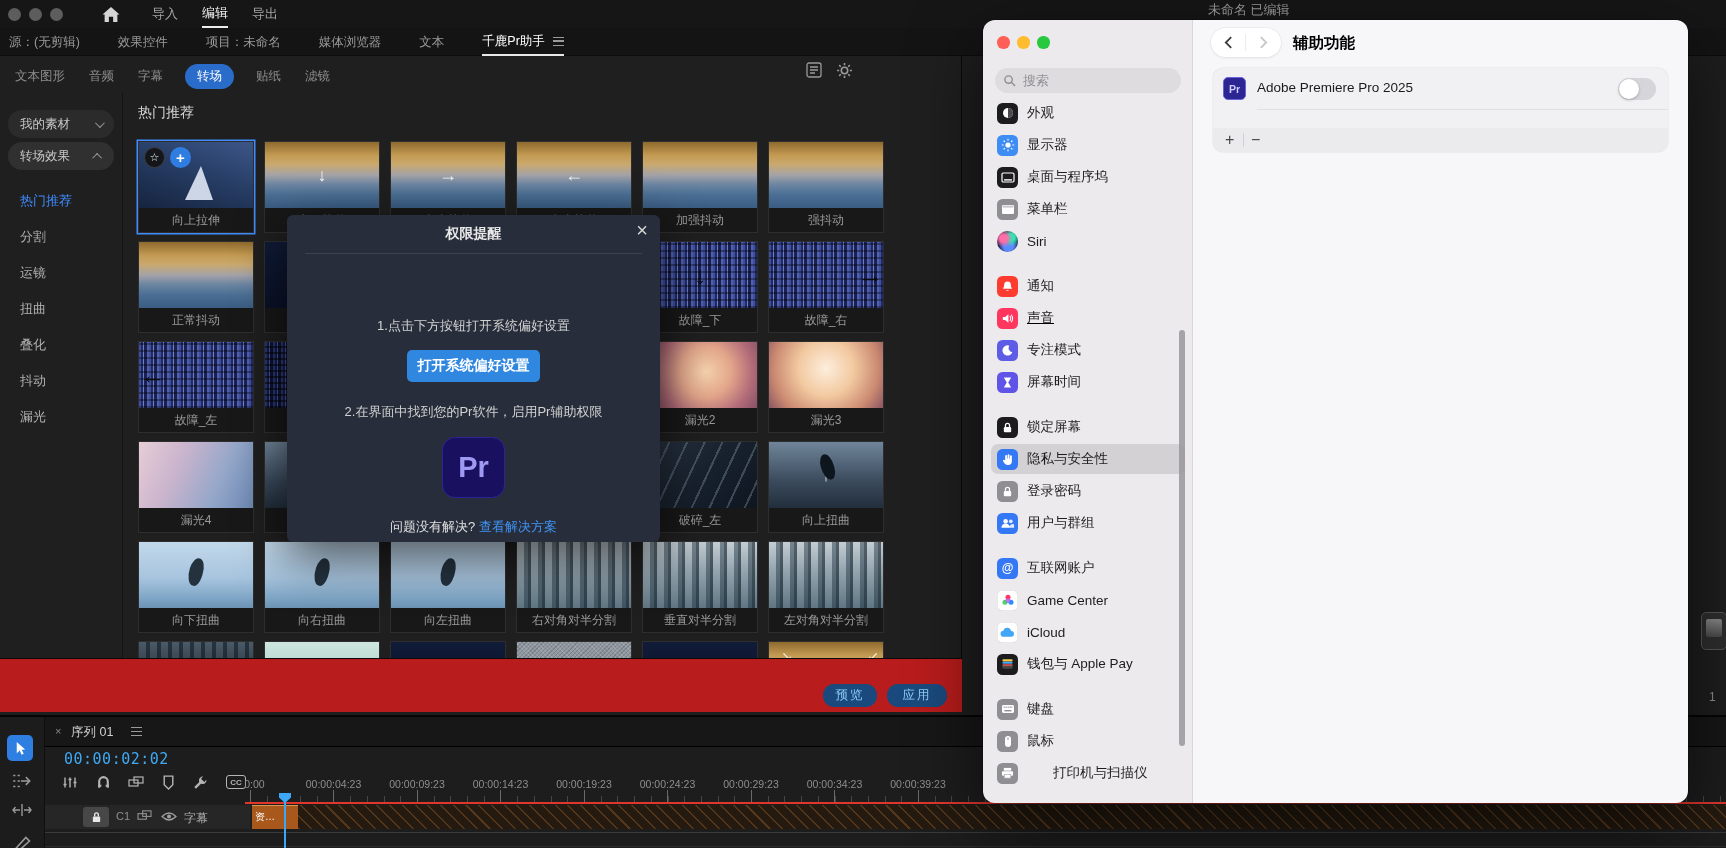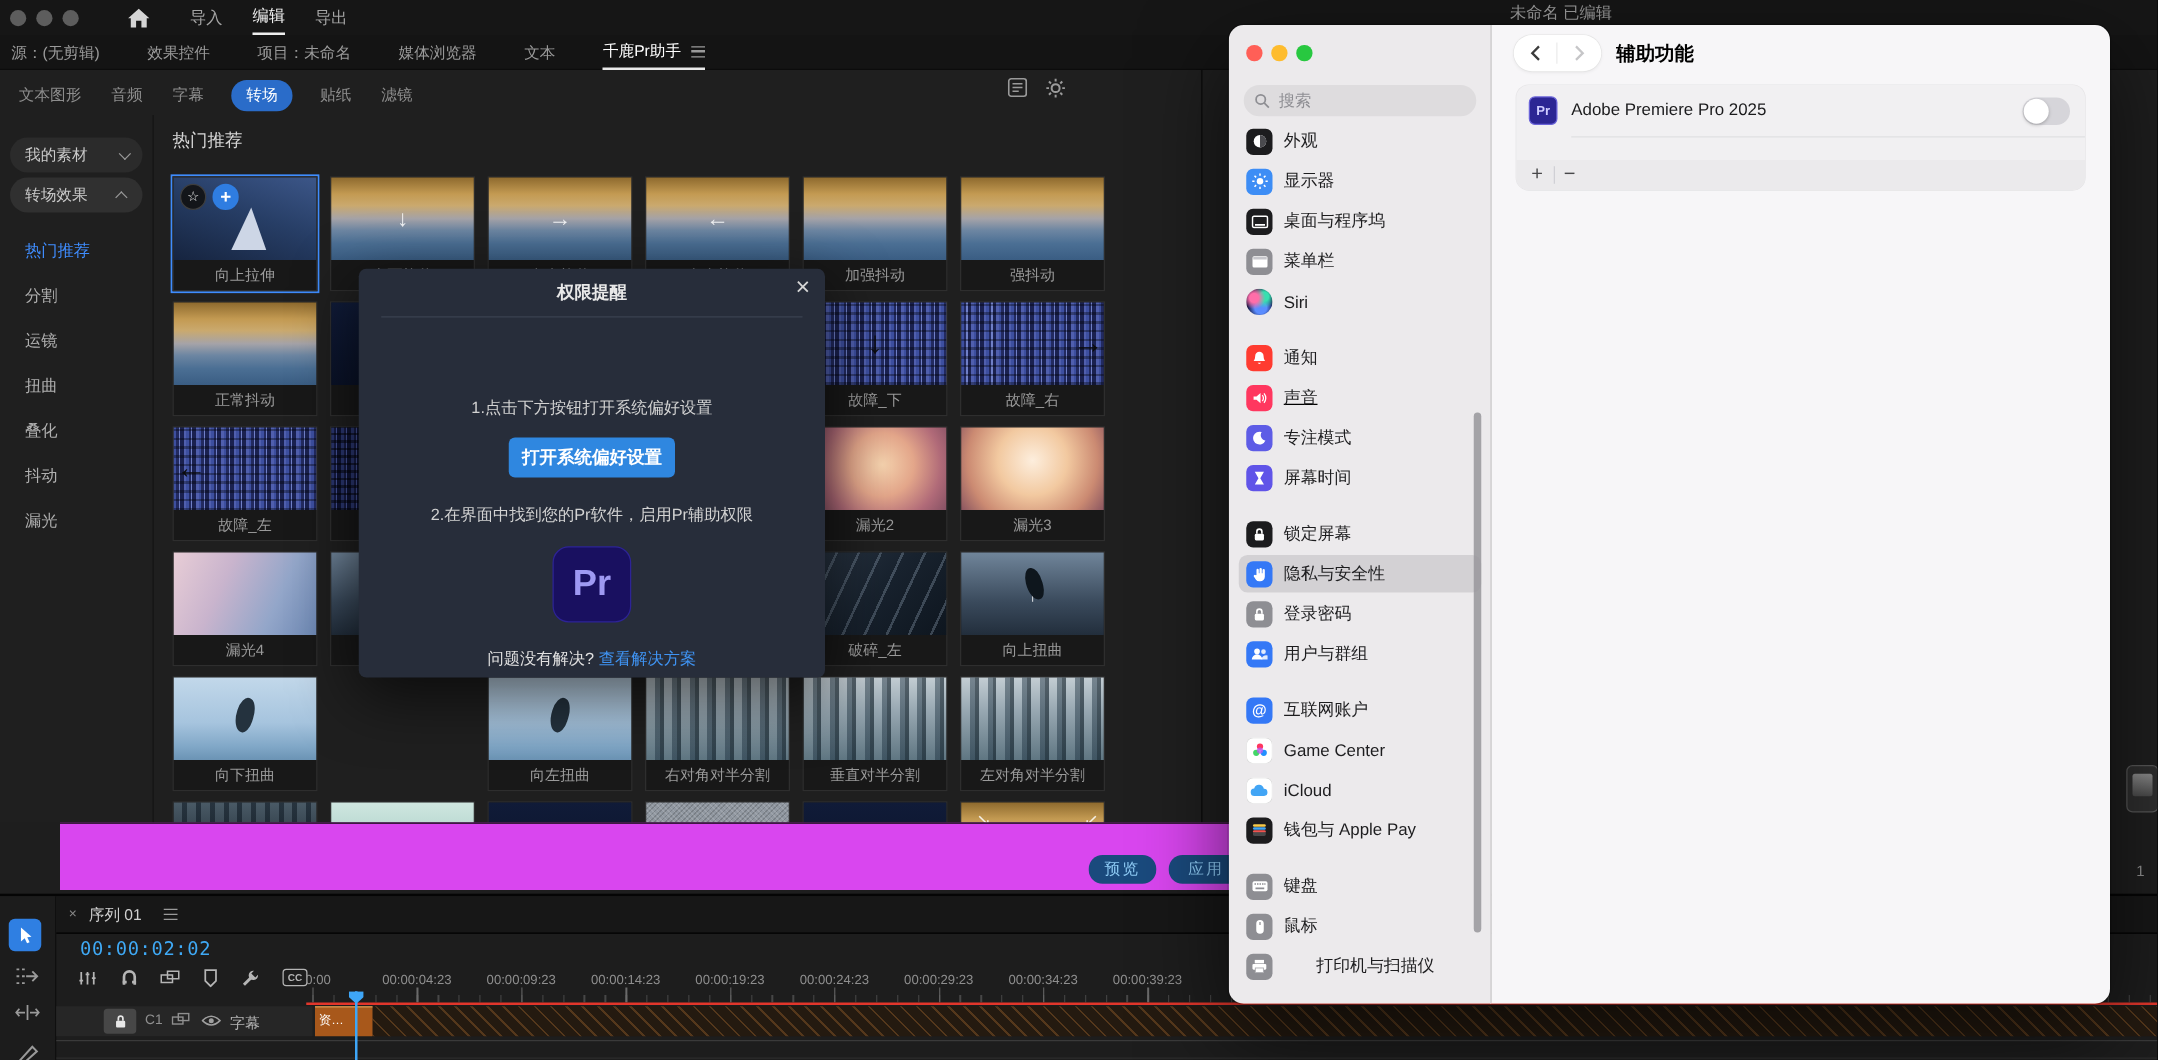--- a/index.html
+++ b/index.html
@@ -70,21 +70,21 @@
   .sty-dancer-dark:after{content:'';position:absolute;left:52px;top:12px;width:13px;height:26px;background:#0e161d;border-radius:45% 55% 40% 60%;transform:rotate(-14deg);}
   .sty-city{background:repeating-linear-gradient(90deg,rgba(25,45,60,0) 0 7px,rgba(25,45,60,.45) 7px 11px,rgba(10,25,35,.6) 11px 14px),linear-gradient(180deg,#c3cdd3 0%,#98a8b2 40%,#5f7682 100%);}
   .sty-city-dark{background:repeating-linear-gradient(90deg,rgba(10,20,30,0) 0 7px,rgba(10,20,30,.55) 7px 11px),linear-gradient(180deg,#4a5a66,#1e2a34 70%);}
   .sty-shatter{background:repeating-linear-gradient(115deg,transparent 0 7px,rgba(170,190,210,.28) 7px 9px,transparent 9px 16px),linear-gradient(135deg,#2a3644 0%,#18222e 50%,#0e161f 100%);}
   .sty-teal{background:linear-gradient(180deg,#cfe6e0,#a8cfc6 60%,#8fbdb4);}
   .sty-navy{background:linear-gradient(180deg,#101b38,#0a1228);}
   .sty-noise{background:repeating-linear-gradient(45deg,rgba(255,255,255,.13) 0 1px,transparent 1px 3px),repeating-linear-gradient(-45deg,rgba(0,0,0,.16) 0 1px,transparent 1px 3px),#9097a0;}
   .sty-dark{background:#121821;}
 
   
-  #panel-footer{position:absolute;left:0;top:658px;width:962px;height:54px;background:#d946ef;border-top:1px solid #0b0b0b;margin-left:48px;}
+  #panel-footer{position:absolute;left:0;top:658px;width:962px;height:54px;background:#b91c1c;border-top:1px solid #0b0b0b;}
   .pf-btn{position:absolute;top:25px;height:23px;border-radius:11px;background:#1a4a7d;color:#8ecbf5;font-size:12.5px;display:flex;align-items:center;justify-content:center;letter-spacing:2px;}
 
   
   #dialog{position:absolute;left:287px;top:215px;width:373px;height:327px;background:#272d3a;border-radius:6px;z-index:40;box-shadow:0 14px 50px rgba(0,0,0,.65);}
   #dlg-title{position:absolute;left:0;right:0;top:10px;text-align:center;font-size:14px;font-weight:bold;color:#e8e8e8;}
   #dlg-close{position:absolute;right:12px;top:4px;font-size:20px;color:#d6d6d6;}
   #dlg-div{position:absolute;left:18px;right:18px;top:38px;height:1px;background:#3b4250;}
   #dlg-heading{position:absolute;left:0;right:0;top:58px;text-align:center;font-size:17px;font-weight:bold;color:#f2f2f2;}
   .dlg-step{position:absolute;left:0;right:0;text-align:center;font-size:13px;color:#d2d2d2;}
   #dlg-btn{position:absolute;left:120px;top:135px;width:133px;height:32px;border-radius:5px;background:#2f87e0;color:#fff;font-size:14px;font-weight:bold;display:flex;align-items:center;justify-content:center;}
@@ -350,20 +350,24 @@
             <div class="arrow">↑</div>
           </div>
           <div class="clabel">向上扭曲</div>
         </div>
         <div class="card" style="left: 16px; top: 449px;">
           <div class="thumb sty-dancer">
             <div class="arrow">↓</div>
           </div>
           <div class="clabel">向下扭曲</div>
         </div>
+        <div class="card" style="left: 142px; top: 449px;">
+          <div class="thumb sty-dancer"></div>
+          <div class="clabel">向右扭曲</div>
+        </div>
         <div class="card" style="left: 268px; top: 449px;">
           <div class="thumb sty-dancer">
             <div class="arrow">←</div>
           </div>
           <div class="clabel">向左扭曲</div>
         </div>
         <div class="card" style="left: 394px; top: 449px;">
           <div class="thumb sty-city"></div>
           <div class="clabel">右对角对半分割</div>
         </div>

